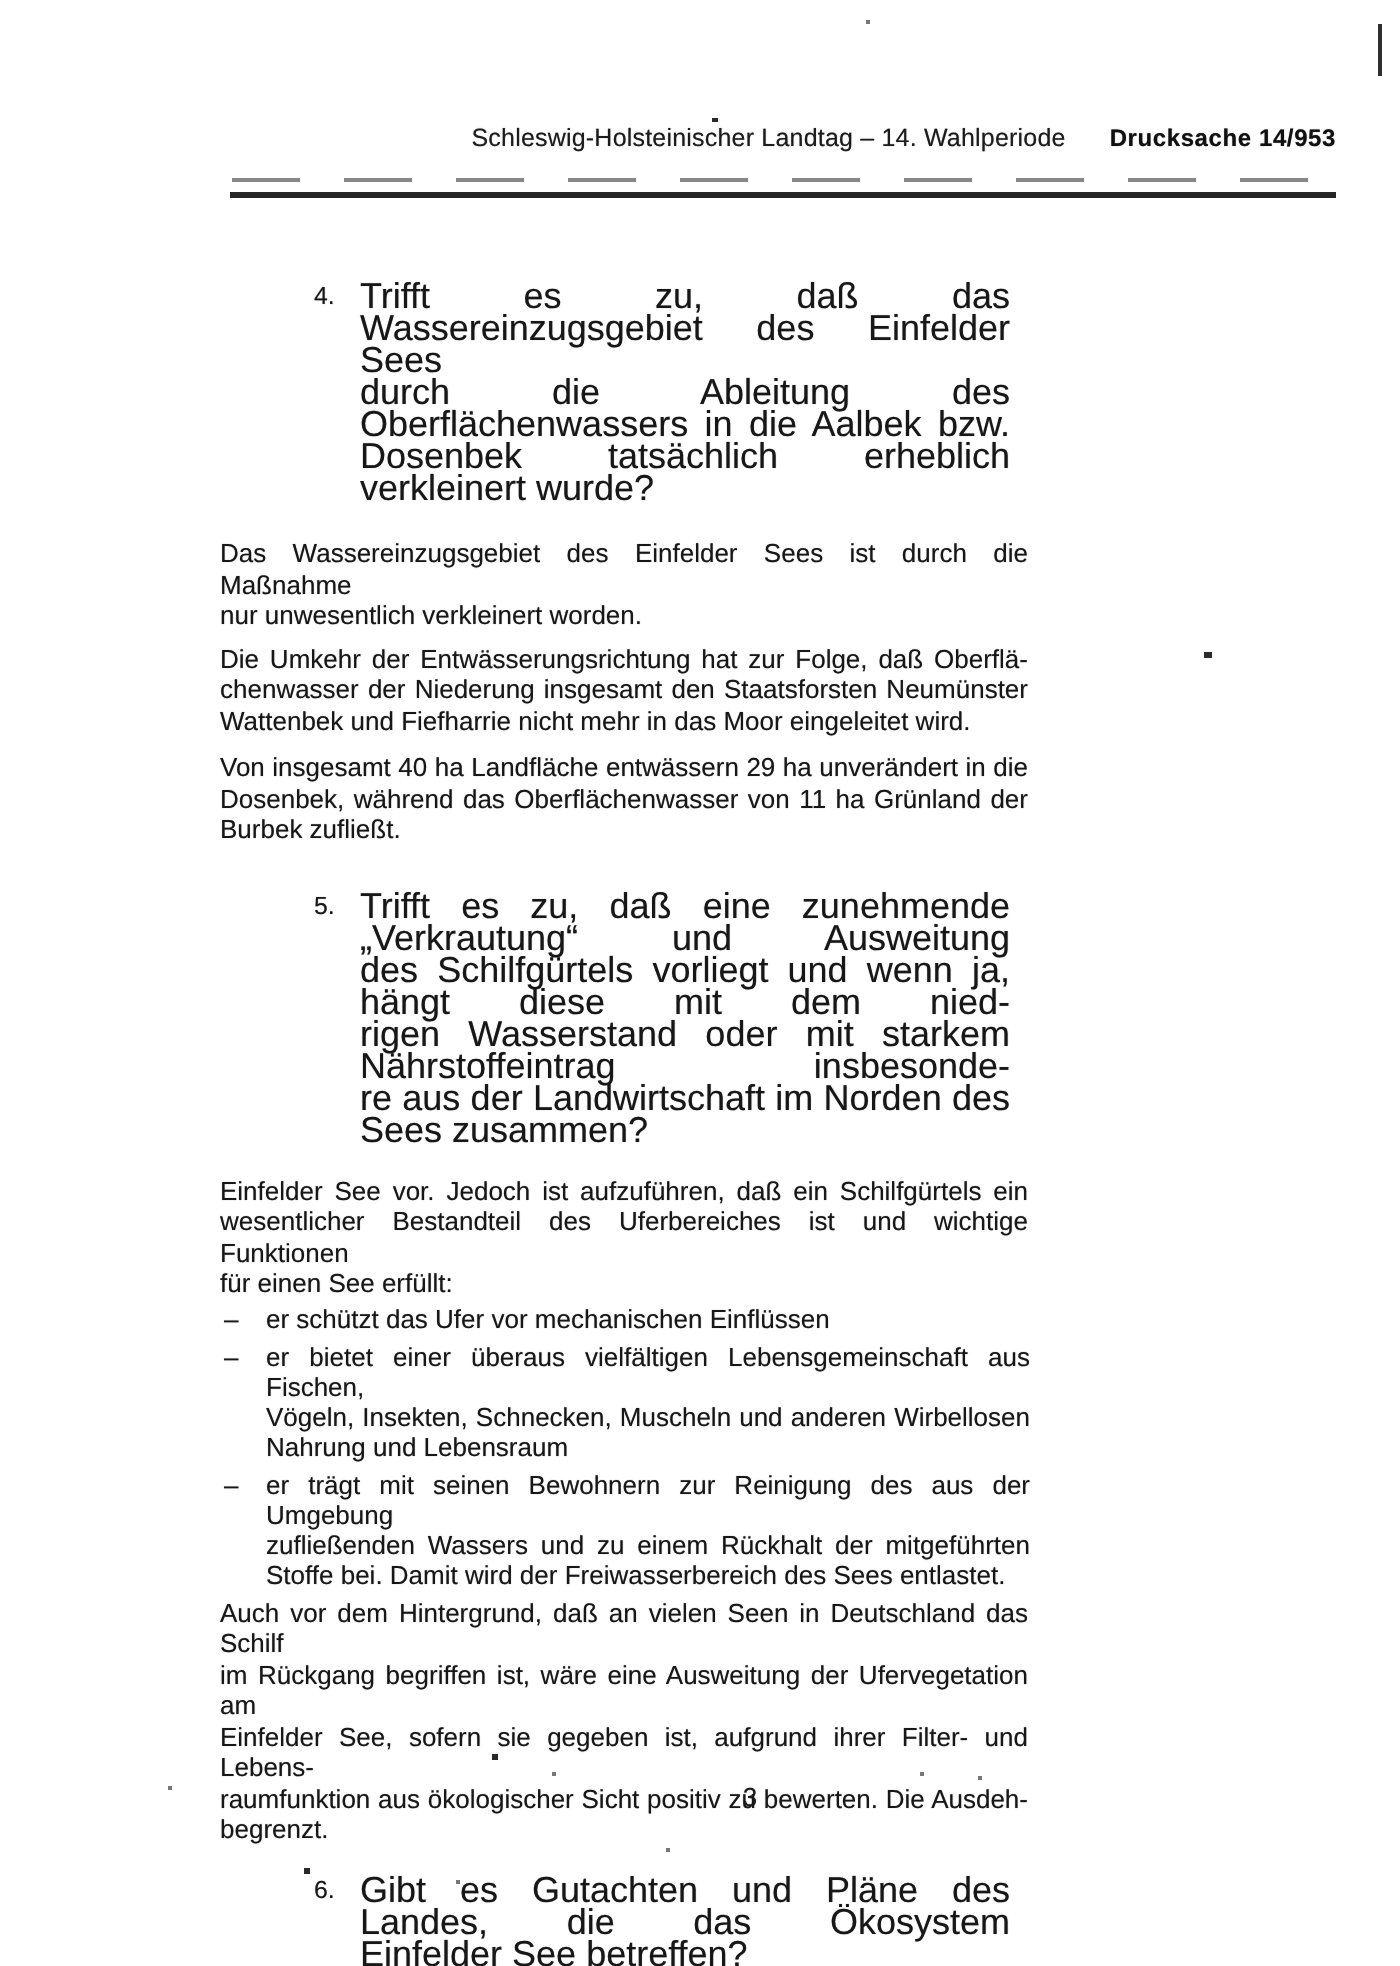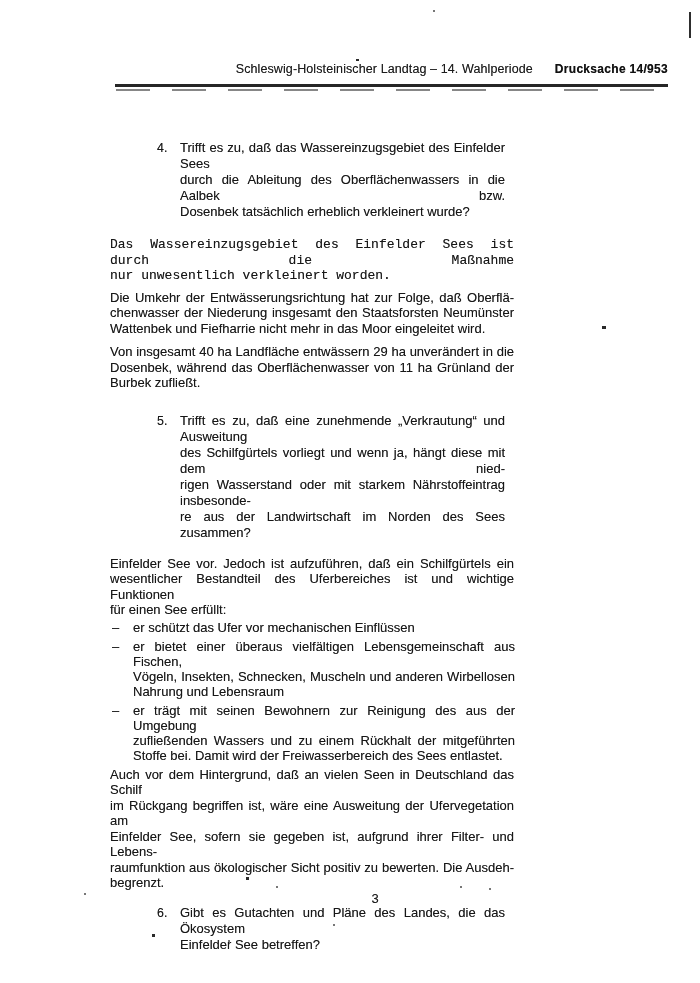--- a/index.html
+++ b/index.html
@@ -16,21 +16,21 @@
   
   .doc-header {
     position: absolute;
     left: 115px;
     top: 62px;
     width: 553px;
     display: flex;
     justify-content: flex-end;
     align-items: baseline;
     gap: 22px;
-    padding-bottom: 8px;
+    padding-bottom: 20px;
     border-bottom: 3px solid #262626;
   }
   .doc-header .title {
     font-size: 12.5px;
     letter-spacing: 0.1px;
     color: #1c1c1c;
     text-shadow: 0 0 0.5px rgba(25,25,25,.55);
   }
   .doc-header .ref {
     font-size: 12px;
@@ -68,21 +68,21 @@
 
   .paragraph .lines { width: 404px; }
 
   .question { display: flex; margin-left: 47px; }
   .question .q-num {
     flex: 0 0 23px;
     font-size: 12.4px;
     line-height: 16px;
   }
   .question .lines { width: 325px; }
-  .question .line { font-size: 13px; line-height: 16px; }
+  .question .line { font-size: 18px; line-height: 16px; }
 
   .bullet { display: flex; }
   .bullet .dash {
     flex: 0 0 21px;
     padding-left: 2px;
     font-size: 13px;
     line-height: 15px;
   }
   .bullet .lines { width: 382px; }
   .bullet .line { line-height: 15px; }
@@ -121,21 +121,21 @@
 
   <div class="doc-body">
       <div class="block question" style="margin-bottom: 17px;">
         <span class="q-num">4.</span>
         <div class="lines">
           <div class="line">Trifft es zu, daß das Wassereinzugsgebiet des Einfelder Sees</div>
           <div class="line">durch die Ableitung des Oberflächenwassers in die Aalbek bzw.</div>
           <div class="line last">Dosenbek tatsächlich erheblich verkleinert wurde?</div>
         </div>
       </div>
-      <div class="block paragraph" style="margin-bottom: 6px; font-family: Liberation Mono, monospace;">
+      <div class="block paragraph" style="margin-bottom: 6px;">
         <div class="lines">
           <div class="line">Das Wassereinzugsgebiet des Einfelder Sees ist durch die Maßnahme</div>
           <div class="line last">nur unwesentlich verkleinert worden.</div>
         </div>
       </div>
       <div class="block paragraph" style="margin-bottom: 8px;">
         <div class="lines">
           <div class="line">Die Umkehr der Entwässerungsrichtung hat zur Folge, daß Oberflä-</div>
           <div class="line">chenwasser der Niederung insgesamt den Staatsforsten Neumünster</div>
           <div class="line last">Wattenbek und Fiefharrie nicht mehr in das Moor eingeleitet wird.</div>

